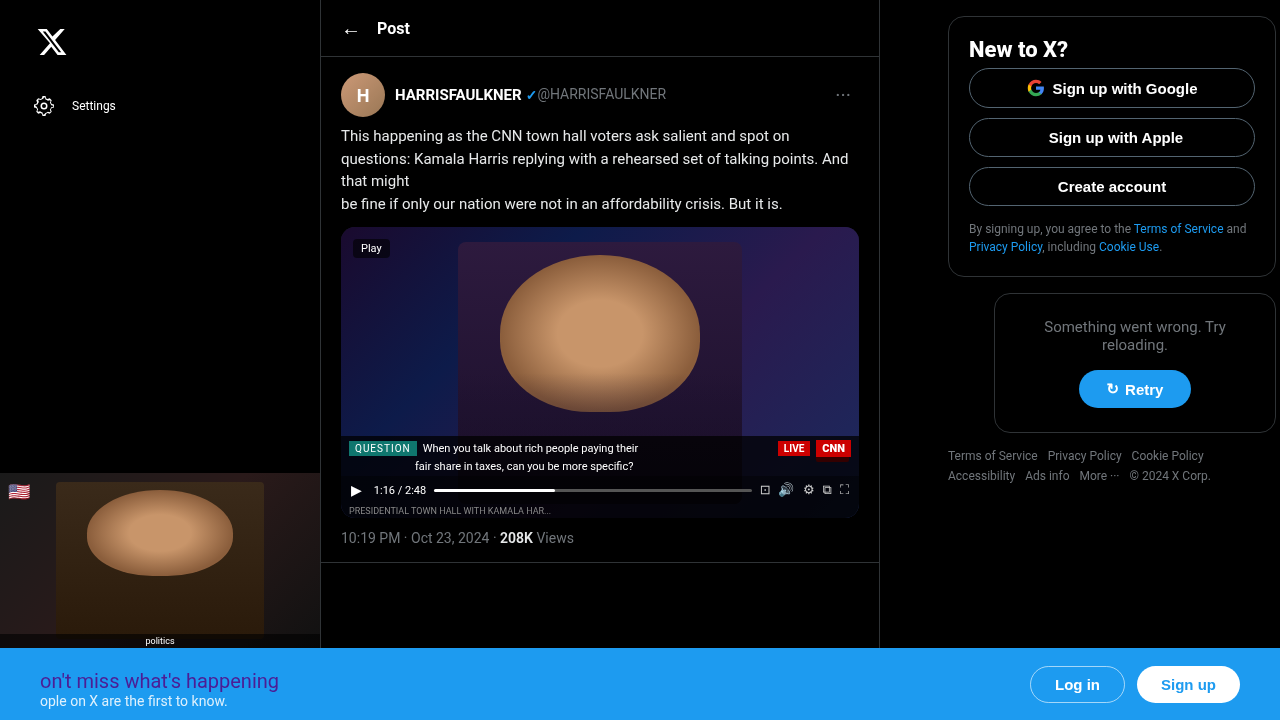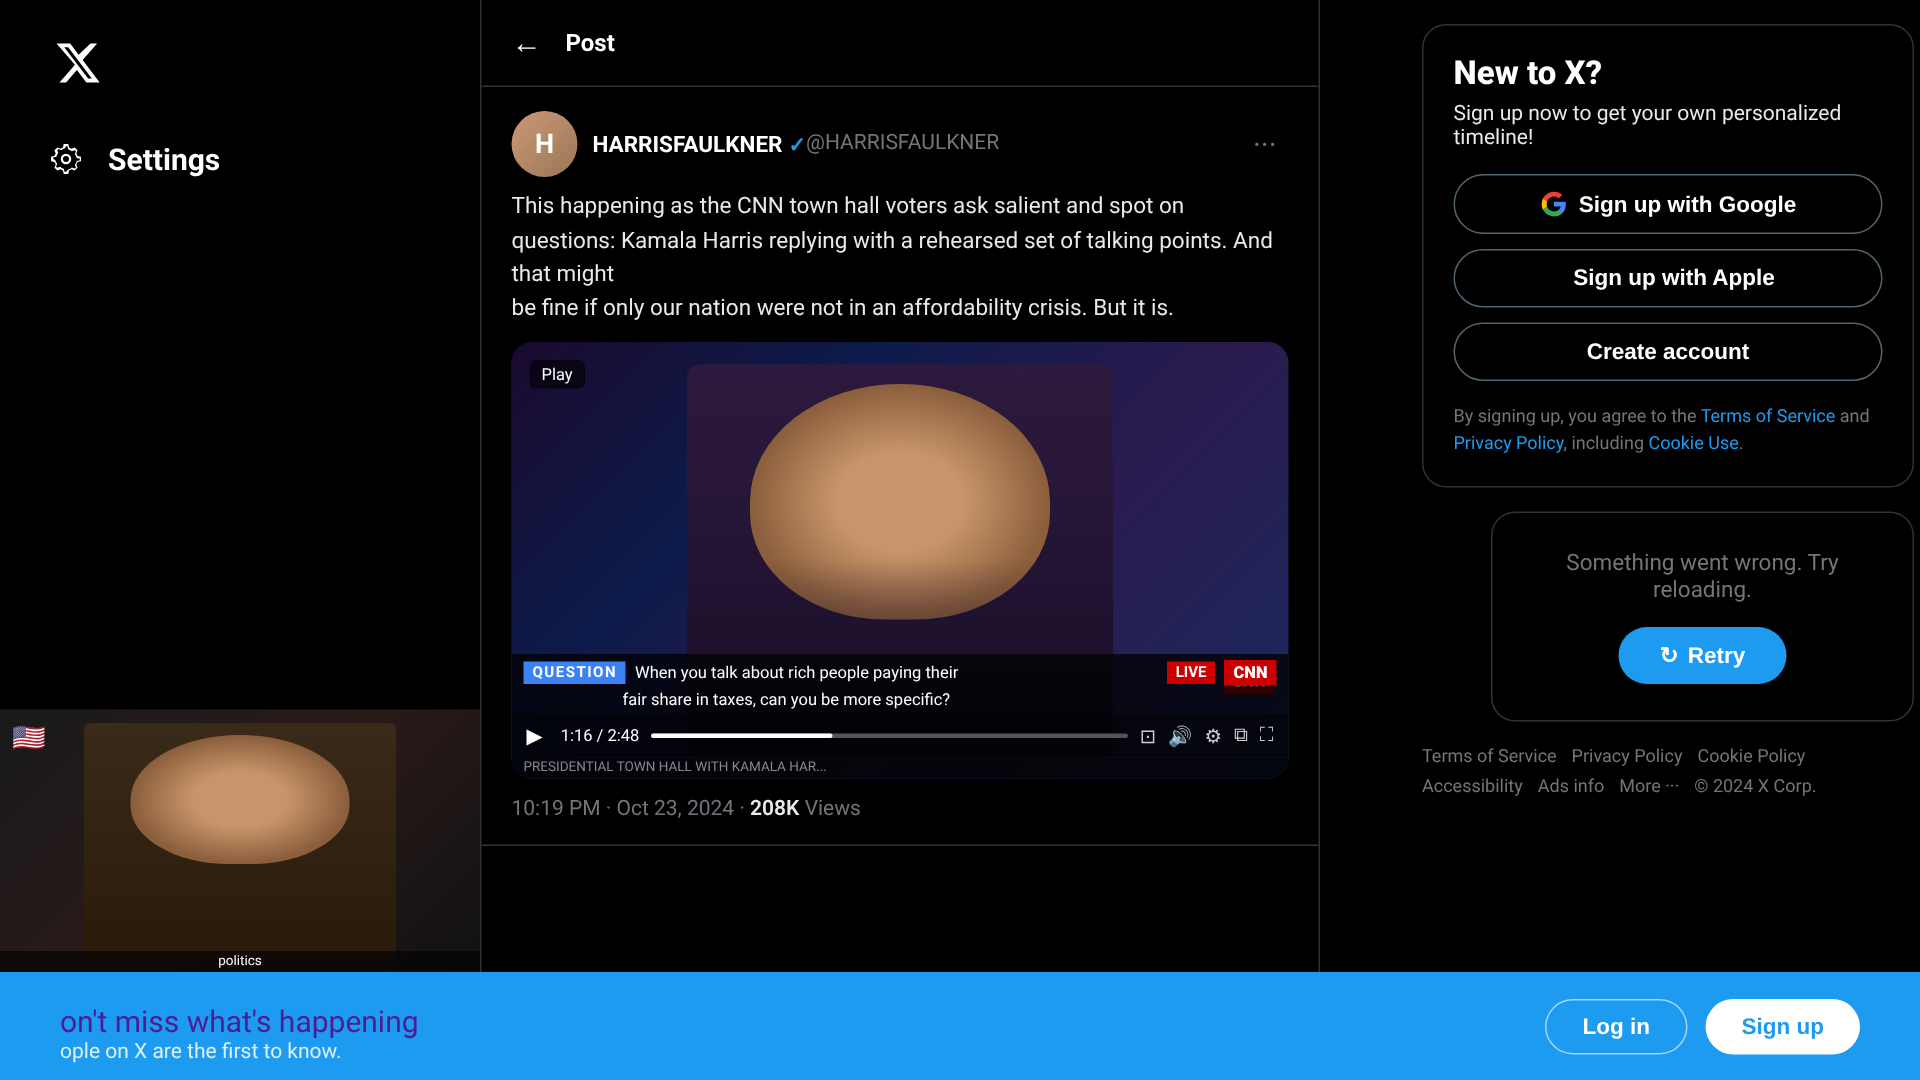--- a/index.html
+++ b/index.html
@@ -45,22 +45,22 @@
       padding: 8px 0;
     }
     .sidebar-settings-icon {
       width: 28px;
       height: 28px;
       display: flex;
       align-items: center;
       justify-content: center;
     }
     .sidebar-settings-label {
-      font-size: 20px;
-      font-weight: 700;
+      font-size: 12px;
+      font-weight: 400;
       color: #fff;
     }
 
     
     .main-area {
       position: absolute;
       left: 320px;
       top: 0;
       width: 560px;
       height: 720px;
@@ -202,24 +202,24 @@
       bottom: 0;
       background: linear-gradient(180deg, transparent 50%, #1a0f2a 100%);
     }
     .video-overlay-bottom {
       position: absolute;
       bottom: 0;
       left: 0;
       right: 0;
     }
     .question-badge {
-      background: #3b82f6;
+      background: #0f766e;
       color: #fff;
       font-size: 10px;
-      font-weight: 700;
+      font-weight: 400;
       padding: 2px 6px;
       letter-spacing: 1px;
     }
     .live-badge {
       background: #cc0000;
       color: #fff;
       font-size: 10px;
       font-weight: 700;
       padding: 2px 6px;
       margin-left: auto;
@@ -650,21 +650,20 @@
       <span class="views-count">208K</span> 
       <span>Views</span>
     </div>
   </div>
 </div>
 
 <div class="right-panel">
 
   <div class="new-to-x-card">
     <div class="new-to-x-title">New to X?</div>
-    <div class="new-to-x-subtitle">Sign up now to get your own personalized timeline!</div>
 
     <button class="signup-btn">
       <span class="google-icon">
         <svg width="18" height="18" viewBox="0 0 24 24" xmlns="http://www.w3.org/2000/svg">
           <path d="M22.56 12.25c0-.78-.07-1.53-.2-2.25H12v4.26h5.92c-.26 1.37-1.04 2.53-2.21 3.31v2.77h3.57c2.08-1.92 3.28-4.74 3.28-8.09z" fill="#4285F4"></path>
           <path d="M12 23c2.97 0 5.46-.98 7.28-2.66l-3.57-2.77c-.98.66-2.23 1.06-3.71 1.06-2.86 0-5.29-1.93-6.16-4.53H2.18v2.84C3.99 20.53 7.7 23 12 23z" fill="#34A853"></path>
           <path d="M5.84 14.09c-.22-.66-.35-1.36-.35-2.09s.13-1.43.35-2.09V7.07H2.18C1.43 8.55 1 10.22 1 12s.43 3.45 1.18 4.93l2.85-2.22.81-.62z" fill="#FBBC05"></path>
           <path d="M12 5.38c1.62 0 3.06.56 4.21 1.64l3.15-3.15C17.45 2.09 14.97 1 12 1 7.7 1 3.99 3.47 2.18 7.07l3.66 2.84c.87-2.6 3.3-4.53 6.16-4.53z" fill="#EA4335"></path>
         </svg>
       </span>

